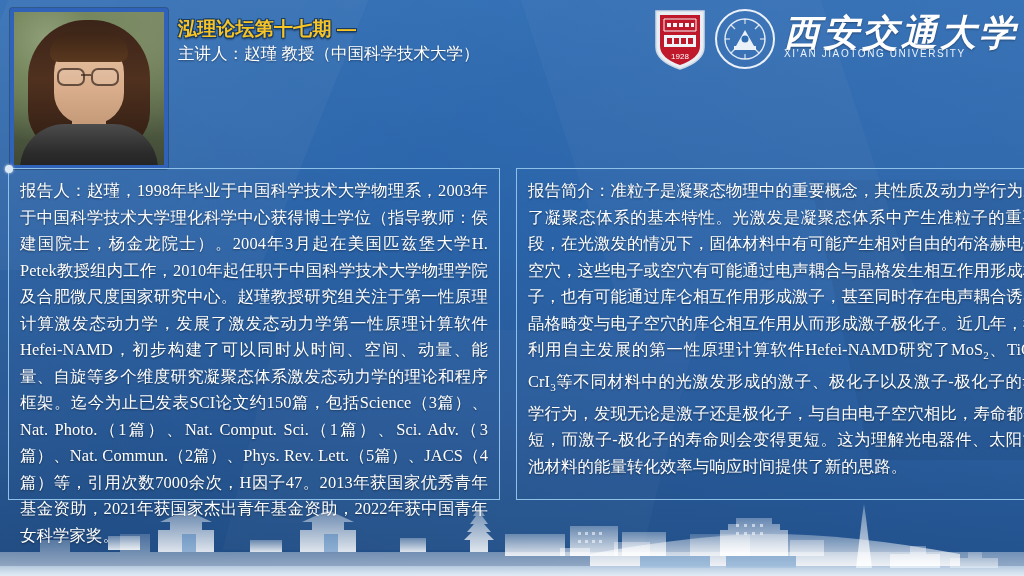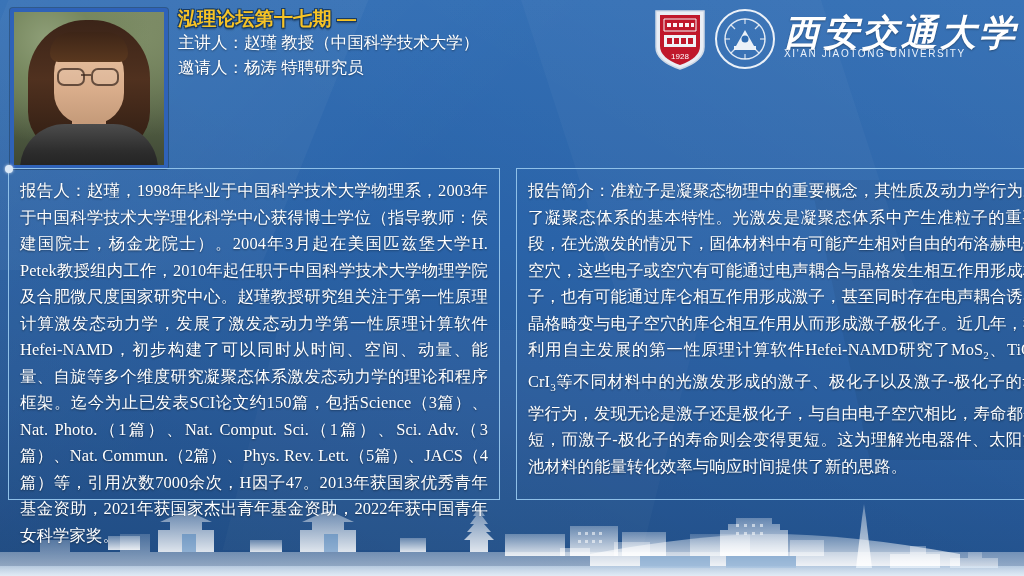--- a/index.html
+++ b/index.html
@@ -50,28 +50,28 @@
     background:linear-gradient(180deg,#3d2517,#5a381f);}
   .photo .gl{position:absolute;top:56px;width:24px;height:14px;border:2px solid rgba(60,40,30,.75);
     border-radius:7px;background:rgba(255,255,255,.10);}
   .photo .gl.l{left:43px;} .photo .gl.r{left:77px;}
   .photo .glb{position:absolute;left:67px;top:62px;width:10px;height:2px;background:rgba(60,40,30,.7);}
   .photo .body{position:absolute;left:6px;top:112px;width:138px;height:45px;
     border-radius:56px 56px 0 0;
     background:linear-gradient(180deg,#4c4c4c 0%,#2d2d2d 60%,#222 100%);}
   .photo .neck{position:absolute;left:58px;top:104px;width:34px;height:20px;background:#cb9d7c;}
 
-  .head-text{position:absolute;left:178px;top:6px;width:520px;color:#fff;}
+  .head-text{position:absolute;left:178px;top:16px;width:520px;color:#fff;}
   .title-line{
     font-size:19px;font-weight:bold;line-height:25px;color:#f7c325;letter-spacing:.2px;
     text-shadow:-1px -1px 0 #173a63, 1px -1px 0 #173a63, -1px 1px 0 #173a63, 1px 1px 0 #173a63,
                  0 2px 2px rgba(0,0,0,.45);
   }
   .meta-line{font-size:16.5px;line-height:24.5px;color:#ffffff;
-    text-shadow:0 1px 2px rgba(0,0,0,.40);white-space:nowrap;font-family:Liberation Serif, serif;}
+    text-shadow:0 1px 2px rgba(0,0,0,.40);white-space:nowrap;}
 
   
   .logos{position:absolute;right:6px;top:6px;height:66px;display:flex;align-items:center;gap:6px;}
   .crest{width:56px;height:64px;position:relative;text-align:center;}
   .seal{width:62px;height:62px;}
   .wordmark{display:flex;flex-direction:column;justify-content:center;margin-left:2px;}
   .wm-cn{font-size:36px;font-weight:bold;color:#fff;font-family:Liberation Sans, sans-serif;
     font-style:italic;letter-spacing:3px;line-height:30px;text-shadow:0 1px 2px rgba(0,0,0,.35);}
   .wm-en{font-size:10px;color:#eaf2fb;letter-spacing:1.6px;line-height:12px;}
 
@@ -125,21 +125,20 @@
     <div class="fringe"></div>
     <div class="gl l"></div>
     <div class="gl r"></div>
     <div class="glb"></div>
     <div class="body"></div>
   </div>
 
   <div class="head-text">
     <div class="title-line">泓理论坛第十七期 —</div>
     <div class="meta-line">主讲人：赵瑾 教授（中国科学技术大学）</div>
-    <div class="meta-line">邀请人：杨涛 特聘研究员</div>
   </div>
 
   <div class="logos">
 
     <div class="crest">
       <svg viewBox="0 0 56 64" width="56" height="64">
         <path d="M4 4 H52 V40 Q52 54 28 62 Q4 54 4 40 Z" fill="#e9eef5" stroke="#cfd9e6" stroke-width="1.5"></path>
         <path d="M8 8 H48 V39 Q48 51 28 58 Q8 51 8 39 Z" fill="#c0182b"></path>
         <path d="M12 12 H44 V24 H12 Z" fill="#c0182b" stroke="#f2f4f7" stroke-width="1"></path>
         <rect x="13" y="14" width="30" height="8" fill="#c0182b"></rect>

